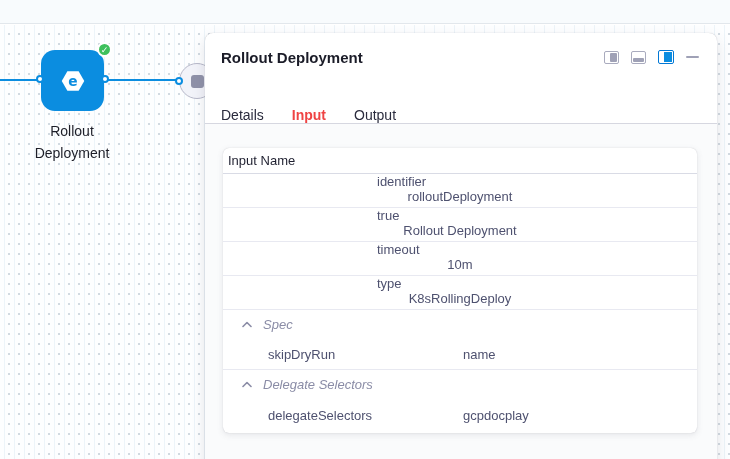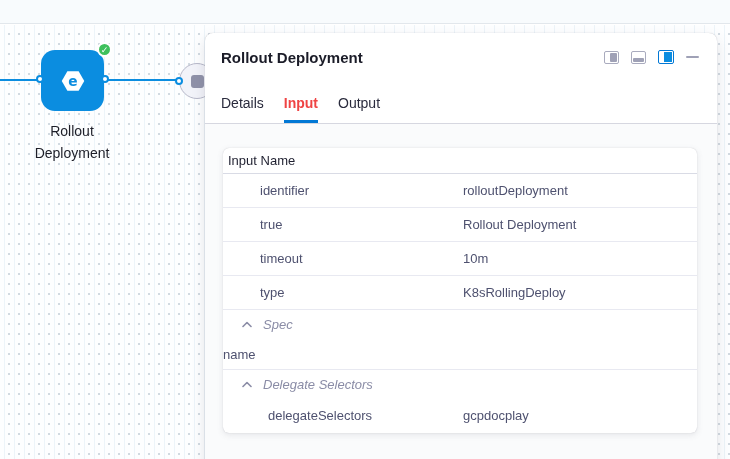--- a/index.html
+++ b/index.html
@@ -55,21 +55,21 @@
   .controls { position:absolute; right:18px; top:17px; display:flex; align-items:center; gap:12px; }
   .icon-rect { position:relative; width:15px; height:13px; border:1px solid #a9abbe;
                border-radius:2px; background:#fff; }
   .icon-rect .fill { position:absolute; background:#9fa1b6; }
   .icon-rect.split-right .fill  { top:1px; bottom:1px; right:1px; width:7px; border-radius:1px; }
   .icon-rect.split-bottom .fill { left:1px; right:1px; bottom:1px; height:4px; border-radius:1px; }
   .icon-rect.active { border-color:#0278d5; width:16px; height:14px; }
   .icon-rect.active .fill { background:#0b8de0; top:1px; bottom:1px; right:1px; width:8px; }
   .dash-icon { width:13px; height:2px; background:#9fa1b6; border-radius:1px; }
 
-  .tabs { position:absolute; left:16px; top:60px; display:flex; gap:20px; }
+  .tabs { position:absolute; left:16px; top:72px; display:flex; gap:28px; }
   .tab { font-size:14px; color:#2a2b3d; line-height:20px; padding-bottom:7px;
          border-bottom:3px solid transparent; cursor:pointer; }
   .tab.active { font-weight:700; color:#ef4444; border-bottom-color:#0278d5; }
   .tabs-divider { position:absolute; left:0; right:0; top:90px; height:1px; background:#d6d7e0; }
 
   .panel-body { position:absolute; left:0; right:0; top:91px; bottom:0;
                 background:#fafbfc; border-radius:0 0 8px 8px; }
 
   
   .card { position:absolute; left:18px; top:24px; width:474px; height:285px;
@@ -79,21 +79,21 @@
            border-bottom:1px solid #d9dbe5; font-size:13px; font-weight:400; color:#1f2030; }
   .thead .c-name { padding-left:5px; }
   .c-name { width:240px; }
   .c-value { flex:1; }
   .trow { display:flex; align-items:center; font-size:13px; color:#4e516f; }
   .trow .c-name { padding-left:37px; }
   .trow.child .c-name { padding-left:45px; }
   .trow.bline { border-bottom:1px solid #e8e9f1; }
   .trow.group { height:29px; color:#8a8ca6; }
   .trow.group .g-wrap { display:flex; align-items:center; gap:11px; padding-left:19px;font-style:italic; }
-  .h33 { height:34px; } .h31 { height:31px; } .h32 { height:32px; }
+  .h33 { height:34px;flex-direction:column; } .h31 { height:31px; } .h32 { height:32px; }
   .chev { display:flex; align-items:center; }
 
   .hex-icon { display:block; }
 </style>
 </head>
 <body>
 
 <div class="screen">
 
   <div class="topbar"></div>
@@ -175,20 +175,21 @@
             <span class="chev">
               <svg width="10" height="7" viewBox="0 0 10 7">
                   <path d="M1 5.5 L5 1.5 L9 5.5" stroke="#8a8ca6" stroke-width="1.6" fill="none" stroke-linecap="round" stroke-linejoin="round"></path>
                 </svg>
             </span>
             <span>Spec</span>
           </div>
         </div>
 
         <div class="trow child h31 bline">
+          <div class="c-name">skipDryRun</div>
           <div class="c-value">name</div>
         </div>
 
         <div class="trow group h31">
           <div class="g-wrap">
             <span class="chev">
               <svg width="10" height="7" viewBox="0 0 10 7">
                   <path d="M1 5.5 L5 1.5 L9 5.5" stroke="#8a8ca6" stroke-width="1.6" fill="none" stroke-linecap="round" stroke-linejoin="round"></path>
                 </svg>
             </span>

